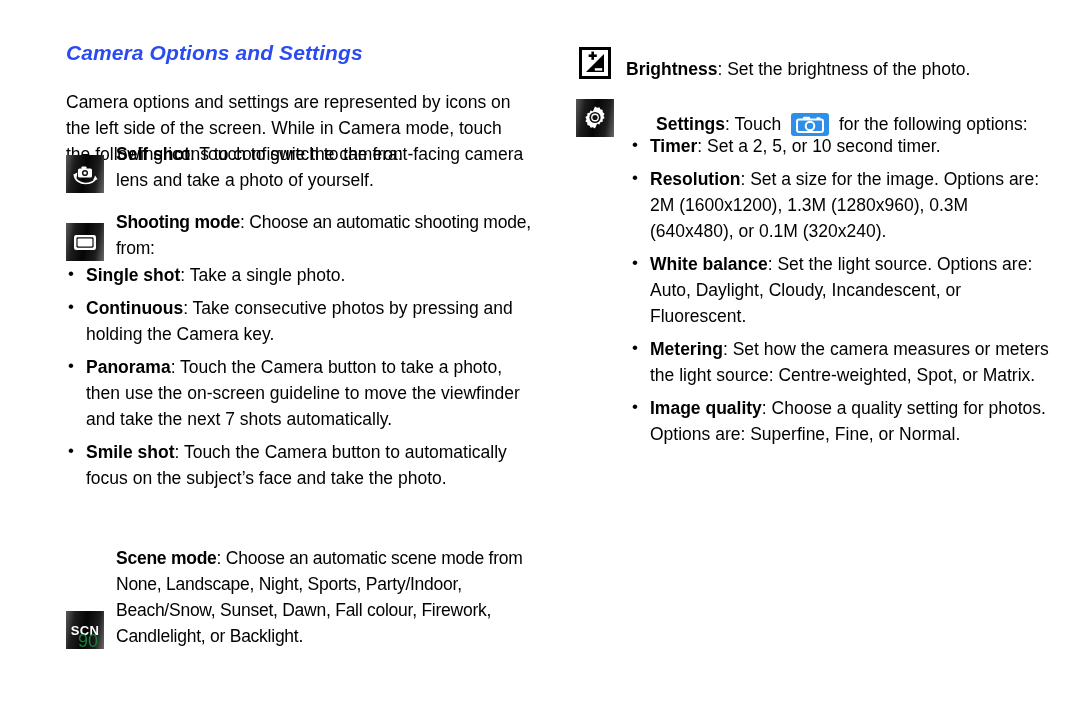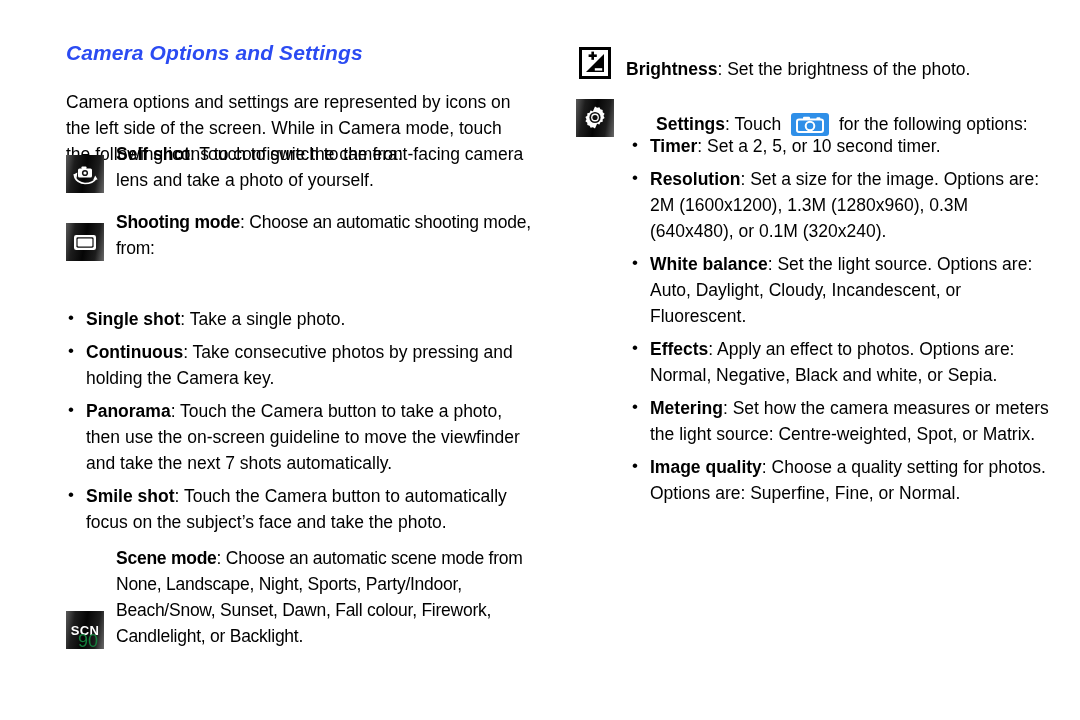--- a/index.html
+++ b/index.html
@@ -200,21 +200,21 @@
             <rect x="6.4" y="10.3" width="17.2" height="10.4" rx="1.4" fill="#111111"></rect>
             <rect x="7.6" y="11.4" width="14.8" height="8.2" rx="1" fill="#ffffff"></rect>
           </svg>
         </div>
       </div>
       <div class="icon-text narrow">
         <b>Shooting mode</b><span>: Choose an automatic shooting mode, from:</span>
       </div>
     </div>
 
-    <div class="bullets" style="top:262px;margin-top:44px;">
+    <div class="bullets" style="top:262px;">
       <div class="bullet">
         <b>Single shot</b><span>: Take a single photo.</span>
       </div>
       <div class="bullet">
         <b>Continuous</b><span>: Take consecutive photos by pressing and holding the Camera key.</span>
       </div>
       <div class="bullet">
         <b>Panorama</b><span>: Touch the Camera button to take a photo, then use the on-screen guideline to move the viewfinder and take the next 7 shots automatically.</span>
       </div>
       <div class="bullet">
@@ -283,23 +283,20 @@
       <div class="bullet">
         <b>Timer</b><span>: Set a 2, 5, or 10 second timer.</span>
       </div>
       <div class="bullet">
         <b>Resolution</b><span>: Set a size for the image. Options are: 2M (1600x1200), 1.3M (1280x960), 0.3M (640x480), or 0.1M (320x240).</span>
       </div>
       <div class="bullet">
         <b>White balance</b><span>: Set the light source. Options are: Auto, Daylight, Cloudy, Incandescent, or Fluorescent.</span>
       </div>
       <div class="bullet">
-        <b>Effects</b><span>: Apply an effect to photos. Options are: Normal, Negative, Black and white, or Sepia.</span>
-      </div>
-      <div class="bullet">
         <b>Metering</b><span>: Set how the camera measures or meters the light source: Centre-weighted, Spot, or Matrix.</span>
       </div>
       <div class="bullet">
         <b>Image quality</b><span>: Choose a quality setting for photos. Options are: Superfine, Fine, or Normal.</span>
       </div>
     </div>
 
   </div>
 
   <div class="page-number">90</div>

